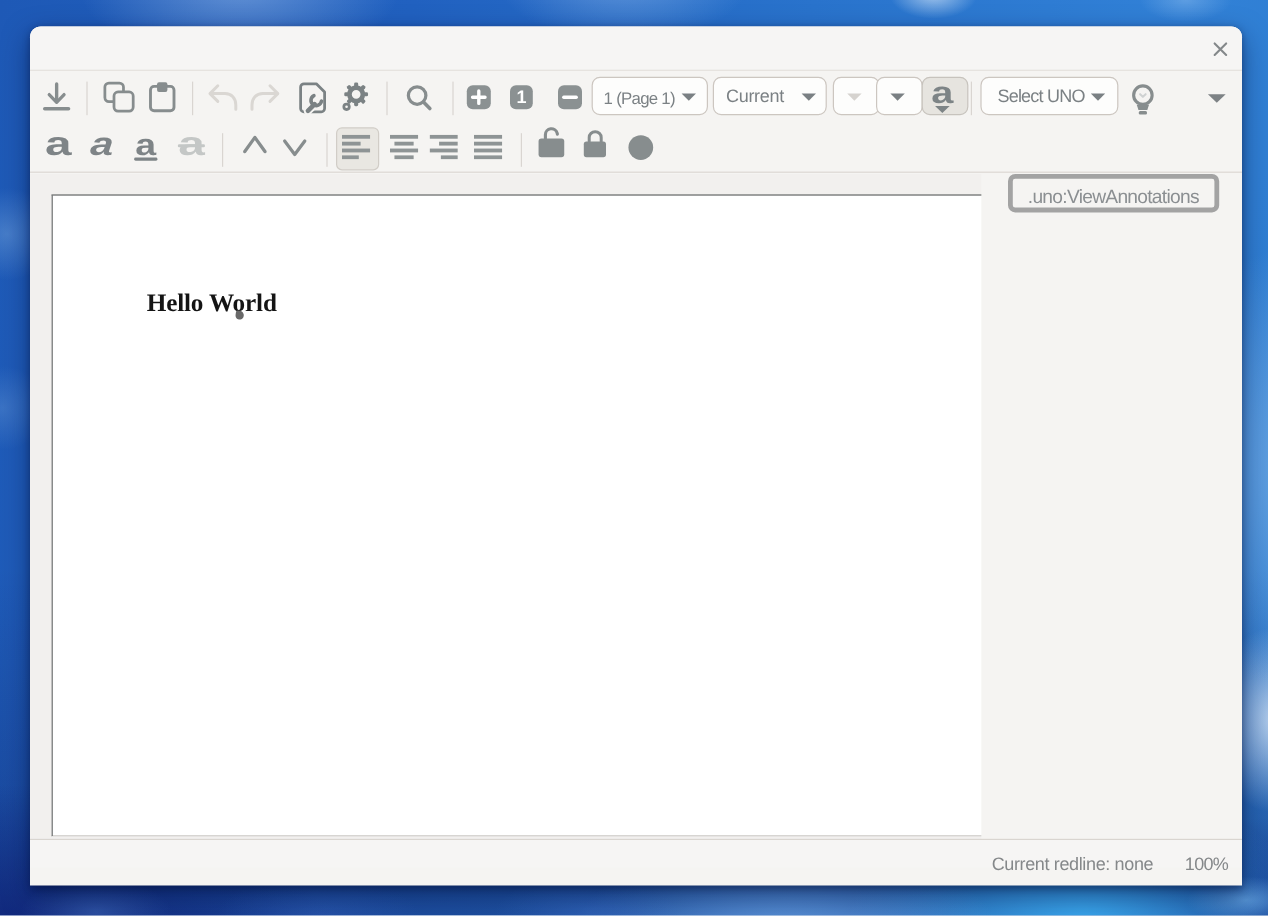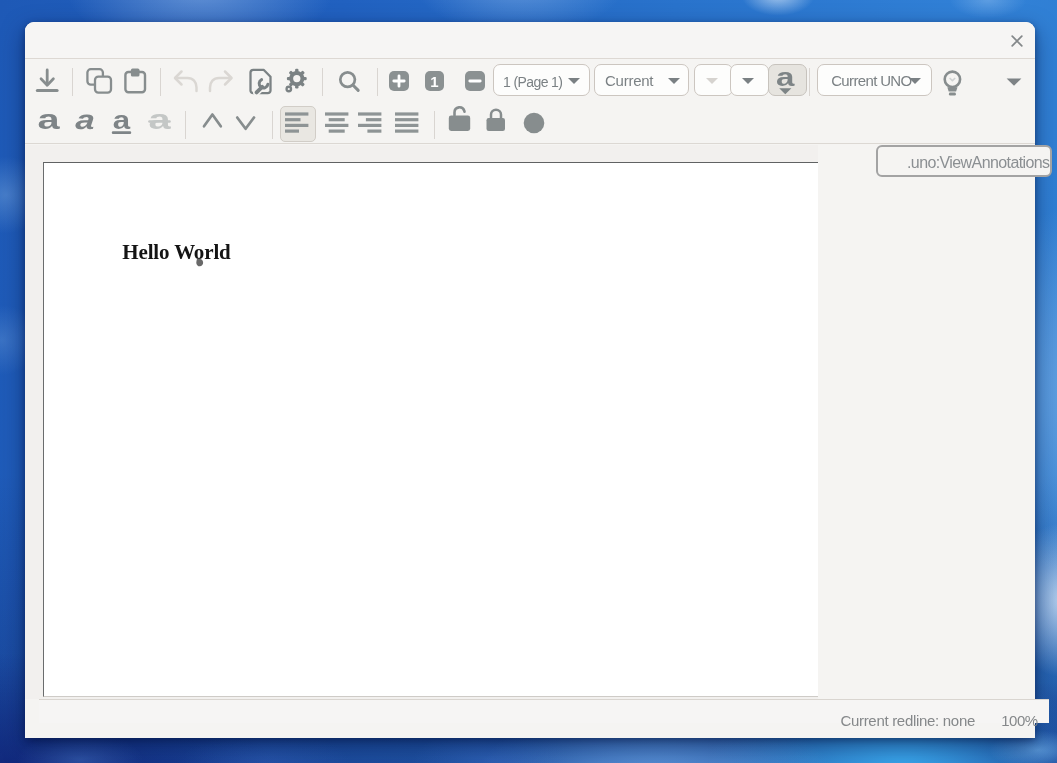--- a/index.html
+++ b/index.html
@@ -54,39 +54,39 @@
   font-size:15px; color:#7b8184; line-height:30px;padding-left:37px;
 }
 .tri { position:absolute; width:0; height:0; border-left:6.1px solid transparent; border-right:6.1px solid transparent; border-top:6.4px solid #7a8083; }
 .tridis { border-top-color:#d6d3cf; }
 .pressed { background:#e6e4df !important; border-color:#c7c3bd !important; }
 .sqbtn { position:absolute; top:11.4px; width:19.7px; height:19.8px; background:#8b9192; border-radius:5px; }
 .sqbtn svg { position:absolute; left:0; top:0; }
 .sqone { position:absolute; width:100%; text-align:center; top:1.8px; font-size:15px; font-weight:bold; color:#fff; }
 #statusbar {
   position:absolute; left:0; top:677px; width:1010px; height:24px;
-  background:#f6f5f4; border-top:1px solid #d9d5d0;margin-left:14px;
+  background:#f6f5f4; border-top:1px solid #d9d5d0;
 }
 #statustext { position:absolute; right:74px; top:12px; font-size:15px; letter-spacing:-0.3px; color:#85888a; }
 #statuszoom { position:absolute; right:11.5px; top:12px; font-size:15px; letter-spacing:-0.55px; color:#85888a; }
 #docarea {
   position:absolute; left:0; top:123px; width:793px; height:554px;
   background:#f2f0ee; overflow:hidden;
 }
 #page {
   position:absolute; left:18px; top:17px; width:776px; height:535px;
   background:#ffffff;
   border-top:1px solid #606263; border-left:1px solid #6a6c6d; border-bottom:1px solid #cecbc7;
 }
 #hello { position:absolute; left:78.3px; top:76.9px; font-family:"Liberation Serif", serif; font-size:21px; letter-spacing:-0.14px; color:#141414;font-weight:bold; }
 #panel { position:absolute; left:793px; top:123px; width:217px; height:554px; background:#f5f4f2; }
 #unobtn {
   position:absolute; left:22px; top:0px; width:175.5px; height:32px;
-  border:2px solid #a3a3a3; border-radius:6px; background:#f5f4f2;
-  font-size:16px; letter-spacing:-0.6px; color:#8b8f92; text-align:right; line-height:32px;margin-left:36px;
+  border:4px solid #a3a3a3; border-radius:6px; background:#f5f4f2;
+  font-size:16px; letter-spacing:-0.6px; color:#8b8f92; text-align:center; line-height:32px;
 }
 .icon { position:absolute; }
 </style>
 </head>
 <body>
 <div id="desktop">
   <div id="window">
     <div id="titlebar">
       <svg id="closebtn" viewBox="0 0 24 24">
           <path d="M7.2 7.2 L16.8 16.8 M16.8 7.2 L7.2 16.8" stroke="#84888a" stroke-width="1.75" stroke-linecap="round"></path>
@@ -206,21 +206,21 @@
         </div>
 
       <div class="dd pressed" style="left:743px;width:34px">
         <svg width="32" height="32" viewBox="0 0 32 32" style="position:absolute;left:0;top:0">
           <text x="16.3" y="21" text-anchor="middle" font-family="Liberation Sans" font-size="25.5" font-weight="bold" fill="#7d8486" transform="translate(16.3 0) scale(1.3 1) translate(-16.3 0)">a</text>
           <path d="M10.2 23.3 H22.4 L16.3 29.2 Z" fill="#7d8486"></path>
         </svg>
       </div>
 
       <div class="dd" style="left:792.2px;width:114.5px">
-          <span style="position:absolute;left:13px;top:1.2px;letter-spacing:-0.65px">Current UNO</span>
+          <span style="position:absolute;left:13px;top:1.2px;letter-spacing:-0.65px">Select UNO</span>
           <span class="tri" style="left:91.2px;top:13px"></span>
         </div>
 
       <svg class="icon" style="left:915px;top:6px" width="26" height="32" viewBox="0 0 26 32">
         <circle cx="12.4" cy="13.3" r="7.7" fill="none" stroke="#878d8e" stroke-width="2.6"></circle>
         <path d="M10.1 12.5 L12.4 14.7 L14.7 12.5" stroke="#cfd2d2" stroke-width="1.7" fill="none" stroke-linecap="round" stroke-linejoin="round"></path>
         <path d="M7.3 21.2 H17.5 L16.1 25.6 H8.7 Z" fill="#878d8e"></path>
         <rect x="8.9" y="26.6" width="7" height="2.9" rx="1.3" fill="#878d8e"></rect>
       </svg>
 

